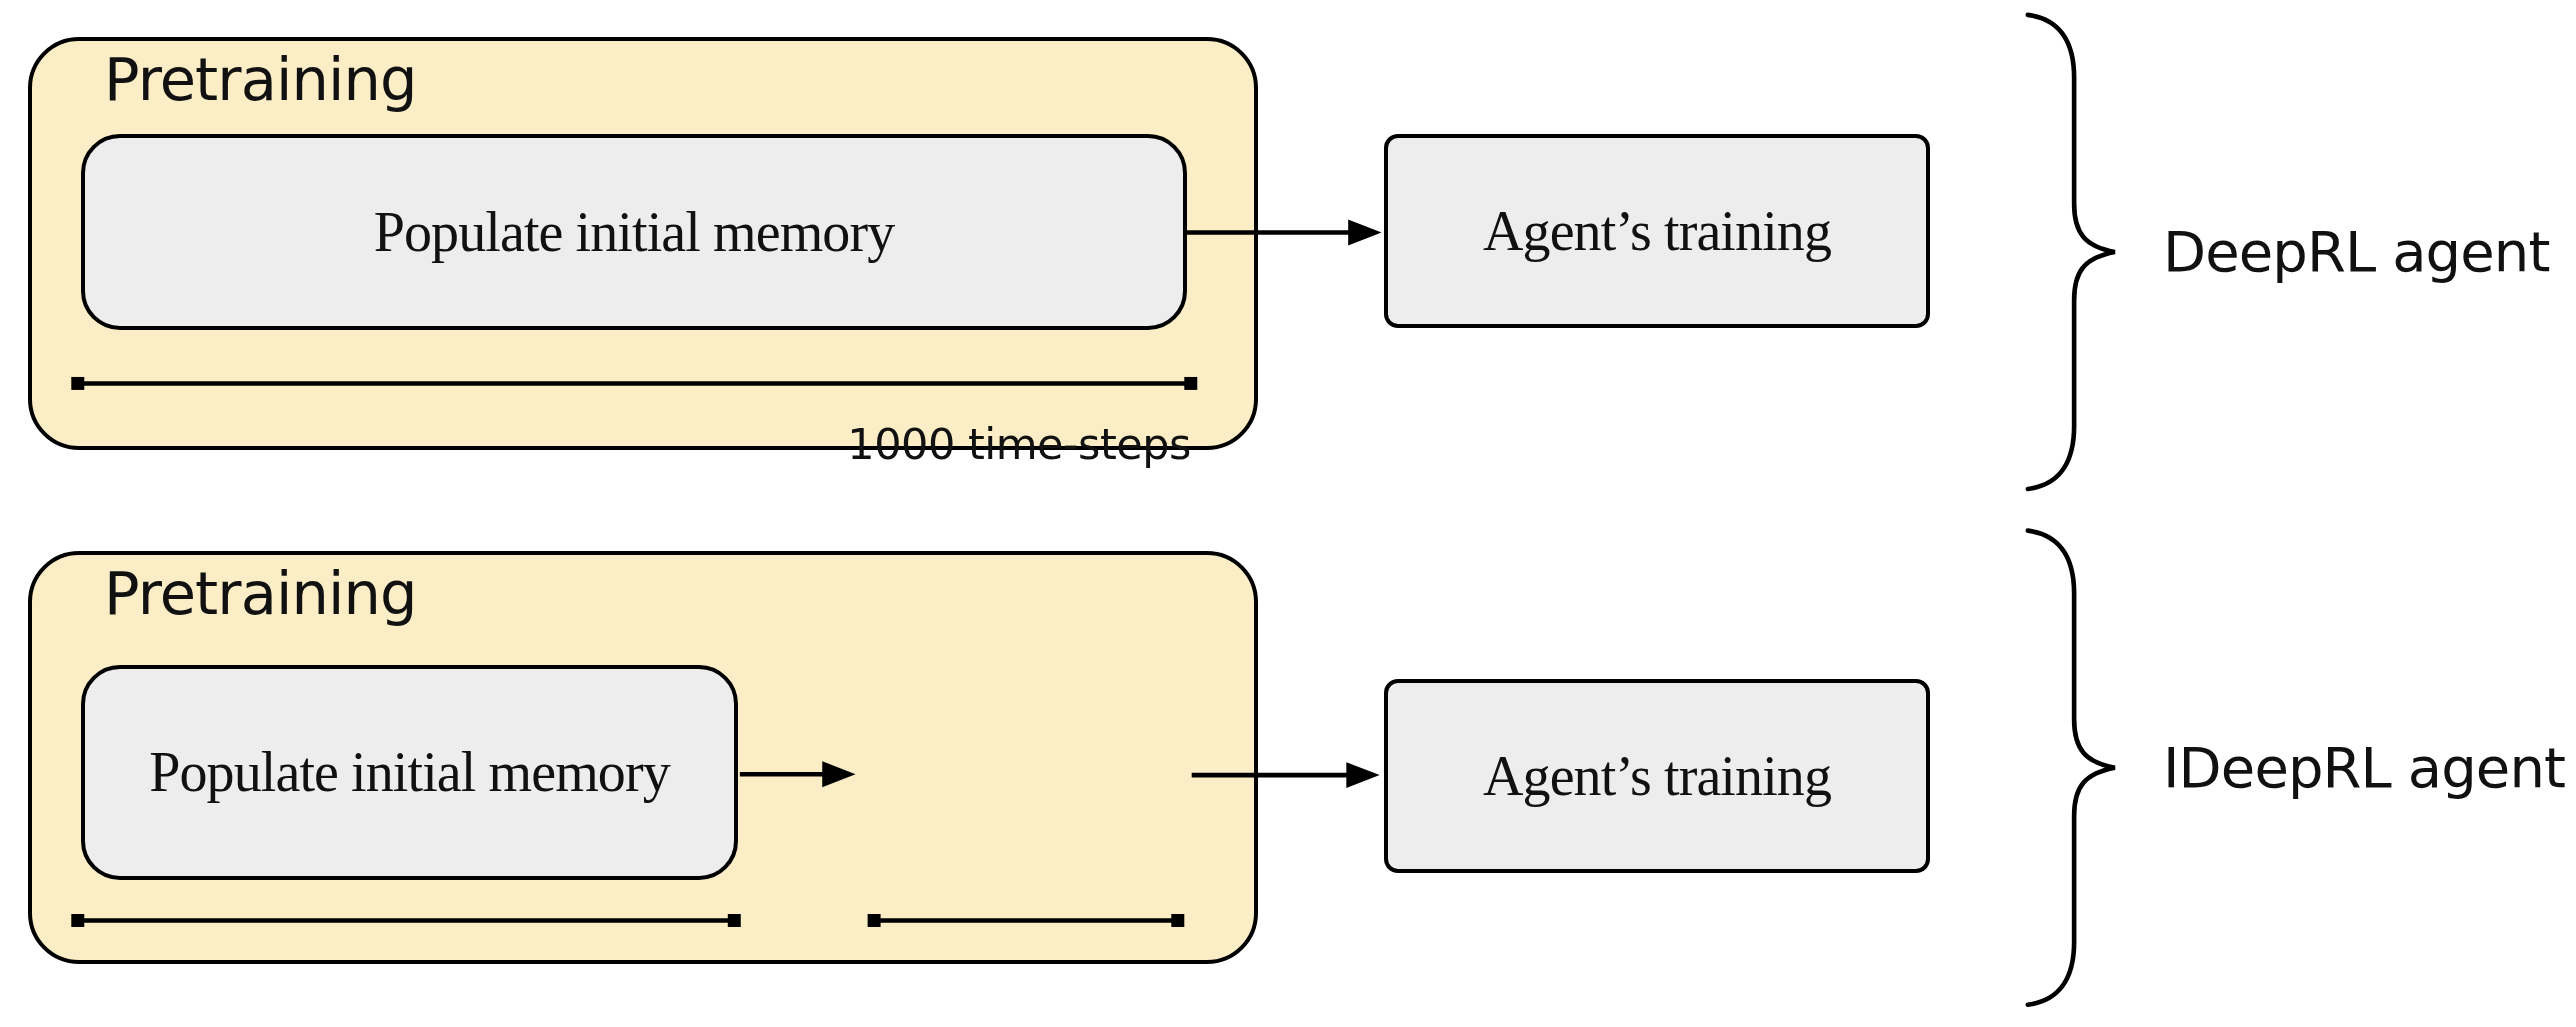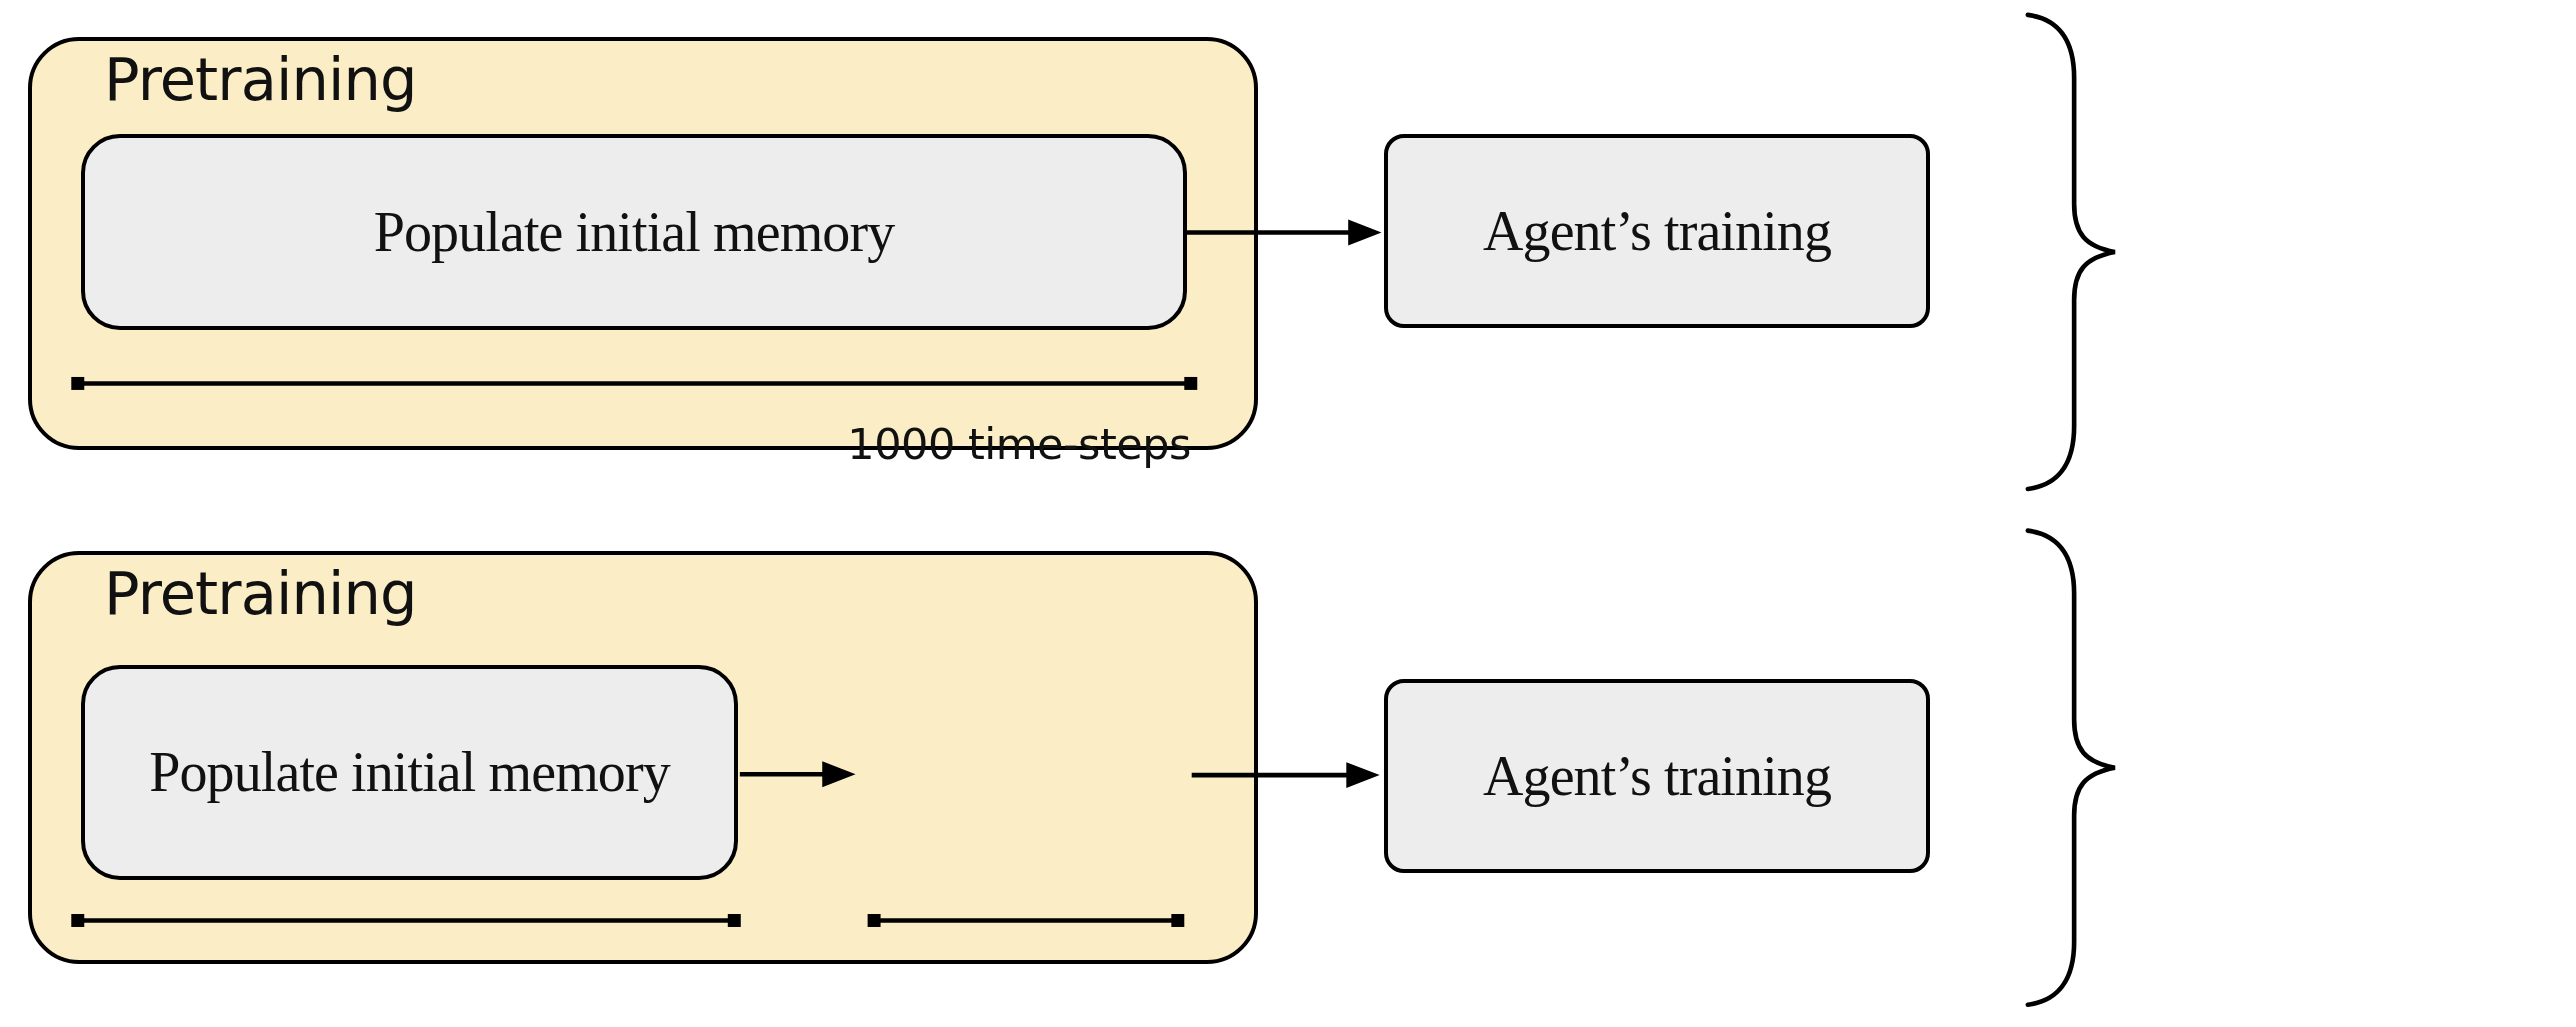--- a/index.html
+++ b/index.html
@@ -36,21 +36,21 @@
     align-items:center;
     justify-content:center;
     text-align:center;
     font-size:56px;
     letter-spacing:-0.9px;
     line-height:1.22;
     font-family:Liberation Serif, serif;
   }
   .node .node-text{display:block;}
   .r-42{border-radius:39px;}
-  .r-45{border-radius:20px;}
+  .r-45{border-radius:14px;}
   .r-40{border-radius:37px;}
   .wrap-populate .node-text{max-width:556px;}
   .wrap-advice .node-text{max-width:278px;}
 
   .caption{
     position:absolute;
     text-align:right;
     font-size:43px;
     letter-spacing:-0.5px;
     height:50px;
@@ -84,38 +84,40 @@
     <div class="node r-42" style="left:81px;top:134px;width:1106px;height:196px;">
       <span class="node-text">Populate initial memory</span>
     </div>
 
     <div class="node r-45" style="left:1384px;top:134px;width:546px;height:194px;">
       <span class="node-text">Agent’s training</span>
     </div>
 
     <div class="caption" style="left:78px;top:419px;width:1113px;">1000 time-steps</div>
 
+    <div class="agent-label" style="left:2163px;top:215px;">DeepRL agent</div>
   </section>
 
   <section class="row">
     <div class="pretrain-group" style="left:28px;top:551px;width:1230px;height:413px;"></div>
 
     <div class="group-label" style="left:104px;top:562px;">Pretraining</div>
 
     <div class="node r-42 wrap-populate" style="left:81px;top:665px;width:657px;height:215px;">
       <span class="node-text">Populate initial memory</span>
     </div>
 
 
     <div class="node r-45" style="left:1384px;top:679px;width:546px;height:194px;">
       <span class="node-text">Agent’s training</span>
     </div>
 
 
 
+    <div class="agent-label" style="left:2163px;top:731px;">IDeepRL agent</div>
   </section>
 
   <svg class="overlay" viewBox="0 0 2782 1110">
     <defs>
       <path id="brace-shape" class="brace" d="M 2190,16
                C 2222,20 2240,42 2240,84
                L 2240,220
                C 2240,252 2252,266 2284,272
                C 2252,278 2240,292 2240,324
                L 2240,460

